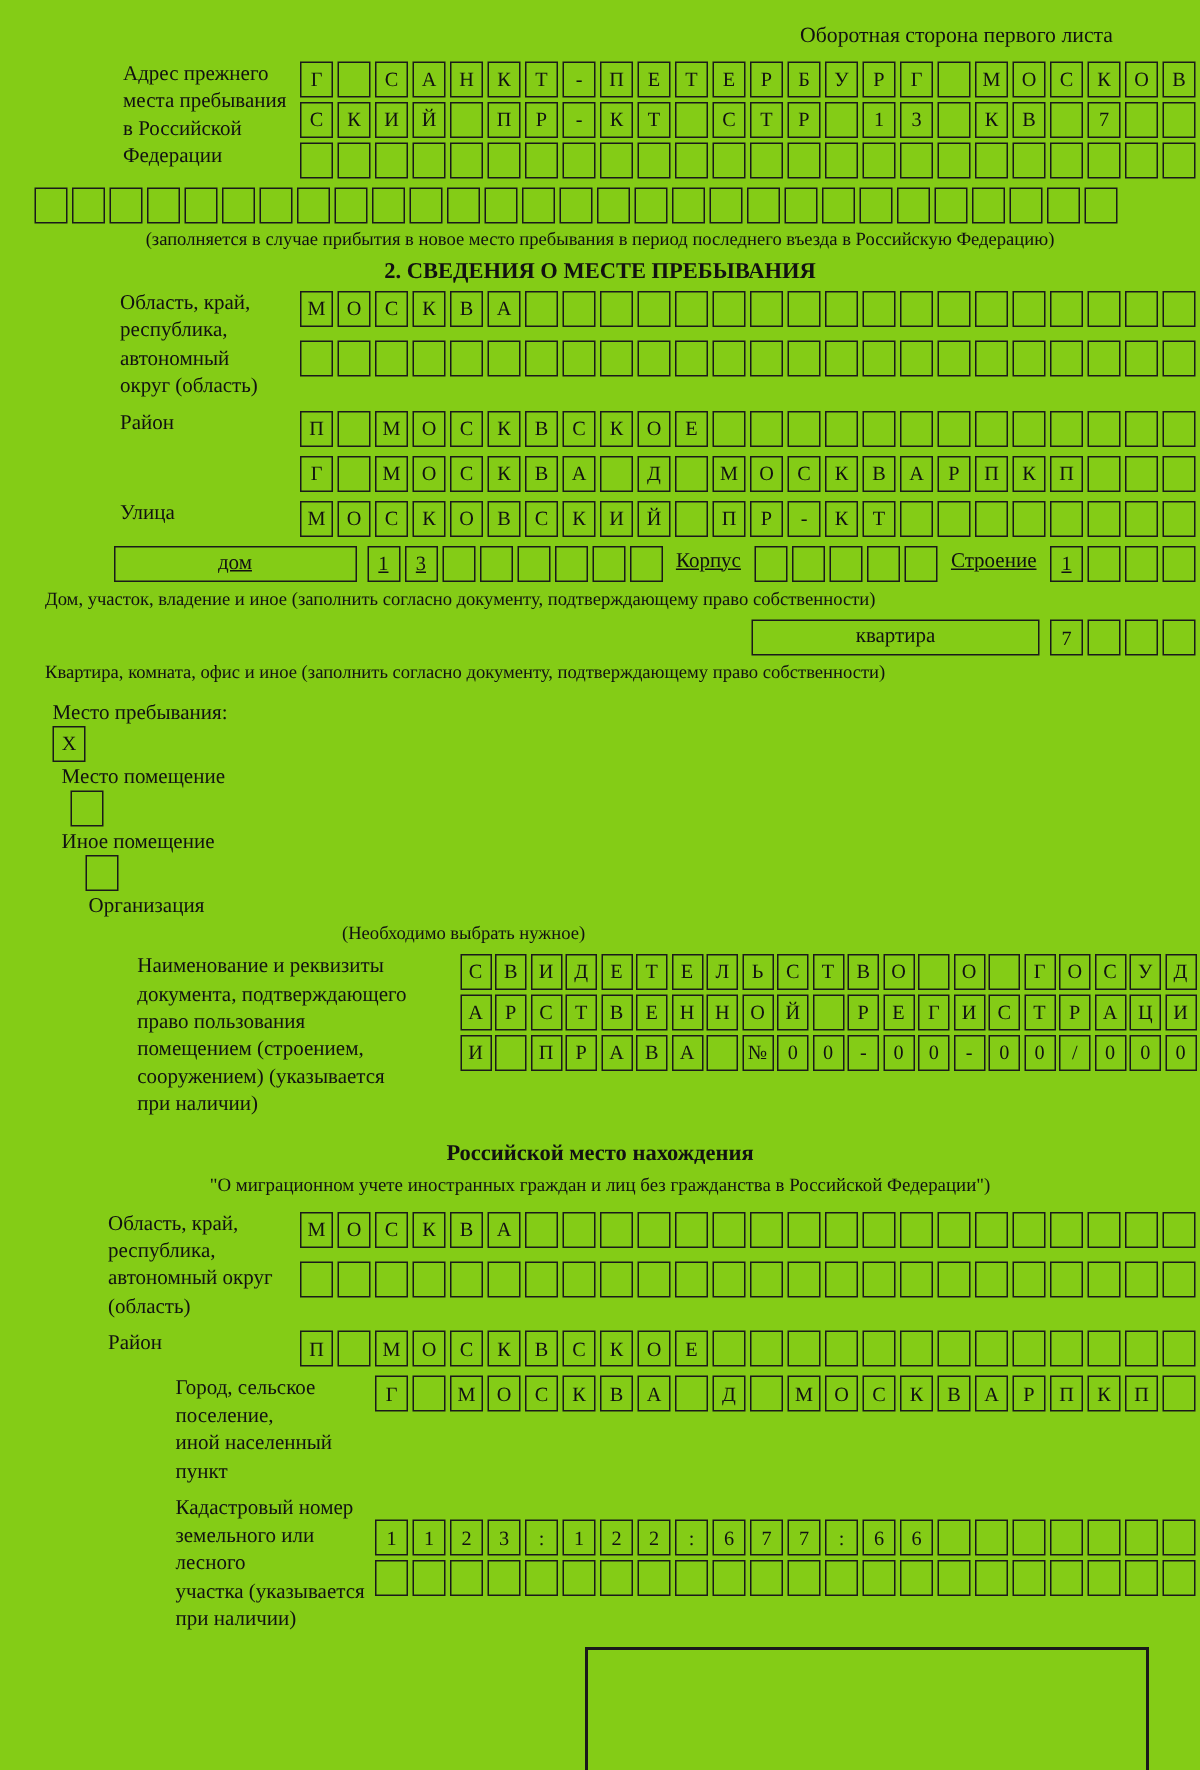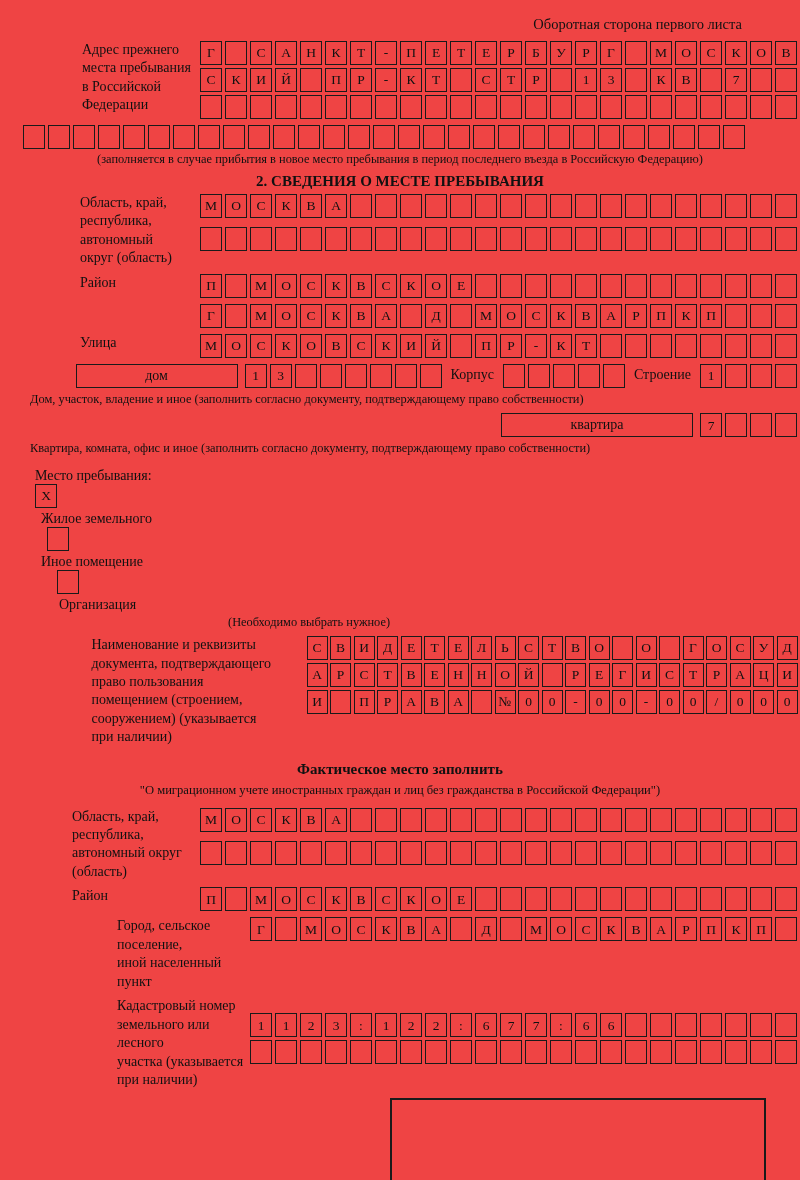--- a/index.html
+++ b/index.html
@@ -1,19 +1,19 @@
 <!DOCTYPE html>
 <html><head>
 <meta charset="utf-8">
 <style>
   * { box-sizing: content-box; }
   html,body { margin:0; padding:0; background:#fff; }
   .page {
     position:relative; width:800px; height:1180px; margin:0 auto;
-    background:#ef4444; color:#111;
+    background:#84cc16; color:#111;
     font-family:"Liberation Serif","DejaVu Serif",serif;
     overflow:hidden;
   }
   .side-note { text-align:right; padding:16px 58px 0 0; font-size:14.5px; }
   .group { display:flex; align-items:flex-start; margin-left:35px;justify-content:flex-end; }
   .label { font-size:14px; line-height:1.32; white-space:pre-line; flex:none; }
   .w118 { width:118px; }
   .w120 { width:120px; }
   .w128 { width:128px; }
   .w133 { width:133px; }
@@ -322,21 +322,21 @@
         <span class="cell empty"></span>
         <span class="cell empty"></span>
         <span class="cell empty"></span>
         <span class="cell empty"></span>
         <span class="cell empty"></span>
         <span class="cell empty"></span>
         <span class="cell empty"></span>
       </div>
   </div>
 
-  <div class="group flow-row" style="margin-left:27px;">
+  <div class="group flow-row" style="margin-left:27px;text-decoration:underline;">
     <div class="bigbox bb160">дом</div>
     <div class="boxes">
         <span class="cell">1</span>
         <span class="cell">3</span>
         <span class="cell empty"></span>
         <span class="cell empty"></span>
         <span class="cell empty"></span>
         <span class="cell empty"></span>
         <span class="cell empty"></span>
         <span class="cell empty"></span>
@@ -368,21 +368,21 @@
         <span class="cell empty"></span>
       </div>
   </div>
   <div class="caption" style="text-align:left; margin:3px 0 0 30px;">Квартира, комната, офис и иное (заполнить согласно документу, подтверждающему право собственности)</div>
 
   <div class="choose-row">
     <div class="opt-lbl" style="padding-right:8px;">Место пребывания:</div>
     <div class="boxes">
         <span class="cell">X</span>
       </div>
-    <div class="inline-lbl">Жилое земельного</div>
+    <div class="inline-lbl">Место помещение</div>
     <div class="boxes" style="margin-left:12px;">
         <span class="cell empty"></span>
       </div>
     <div class="inline-lbl">Иное помещение</div>
     <div class="boxes" style="margin-left:22px;">
         <span class="cell empty"></span>
       </div>
     <div class="inline-lbl" style="padding-left:24px;text-align:right;">Организация</div>
   </div>
   <div class="choose-note">(Необходимо выбрать нужное)</div>
@@ -460,21 +460,21 @@
           <span class="cell">0</span>
           <span class="cell">0</span>
           <span class="cell">/</span>
           <span class="cell">0</span>
           <span class="cell">0</span>
           <span class="cell">0</span>
         </div>
     </div>
   </div>
 
-  <div class="sec-title" style="margin-top:14px;">Фактическое место заполнить</div>
+  <div class="sec-title" style="margin-top:14px;">Российской место нахождения</div>
   <div class="act-note">"О миграционном учете иностранных граждан и лиц без гражданства в Российской Федерации")</div>
 
   <div class="group" style="margin-top:8px;">
     <div class="label w128">Область, край,
 республика,
 автономный округ
 (область)</div>
     <div class="rows">
       <div class="boxes">
           <span class="cell">М</span>

